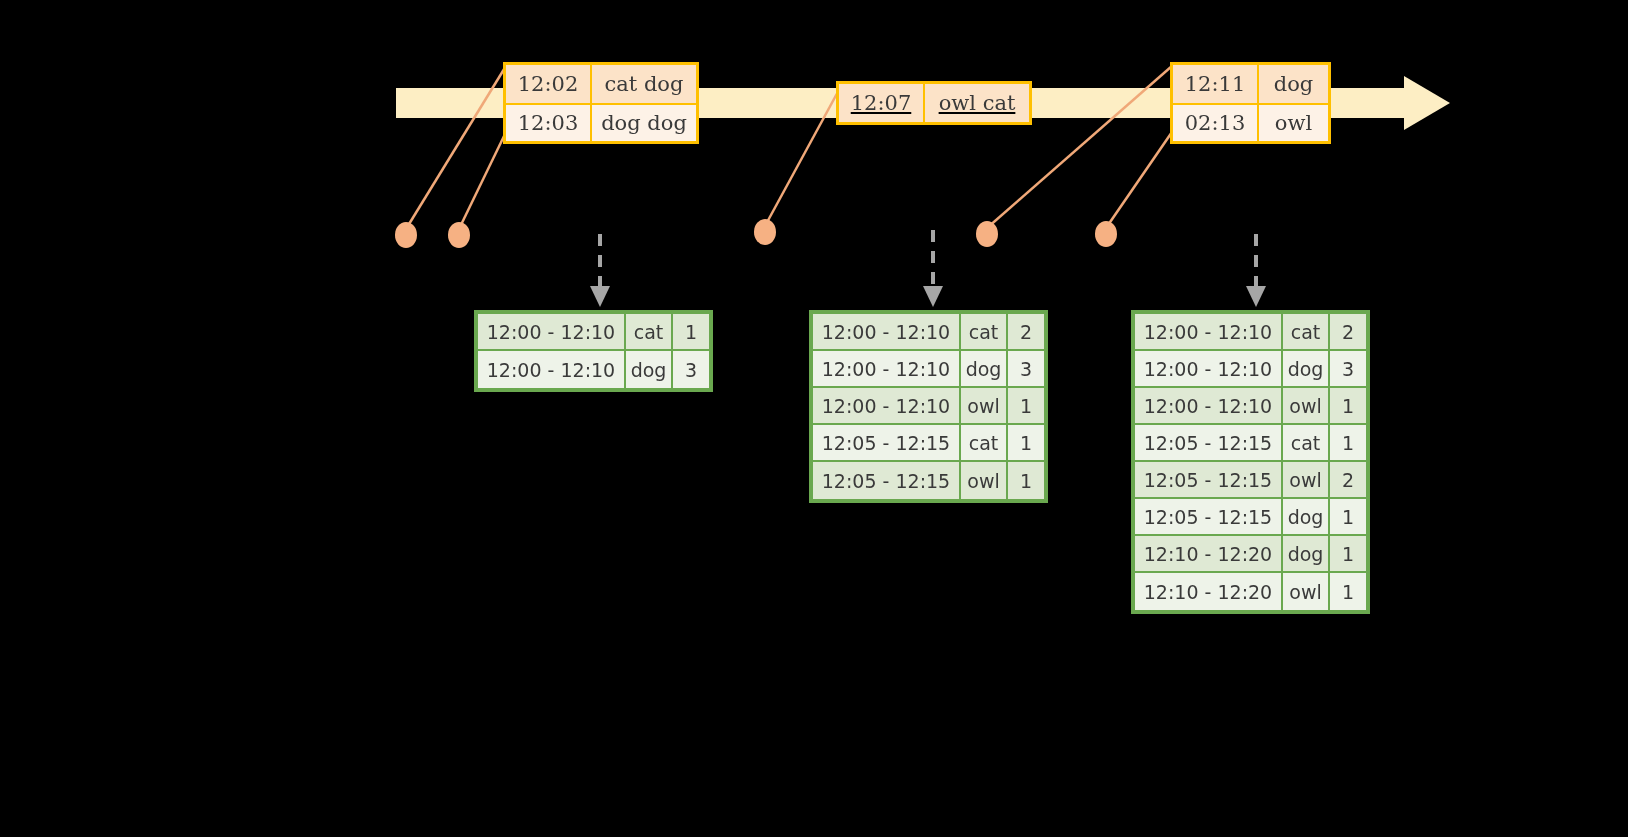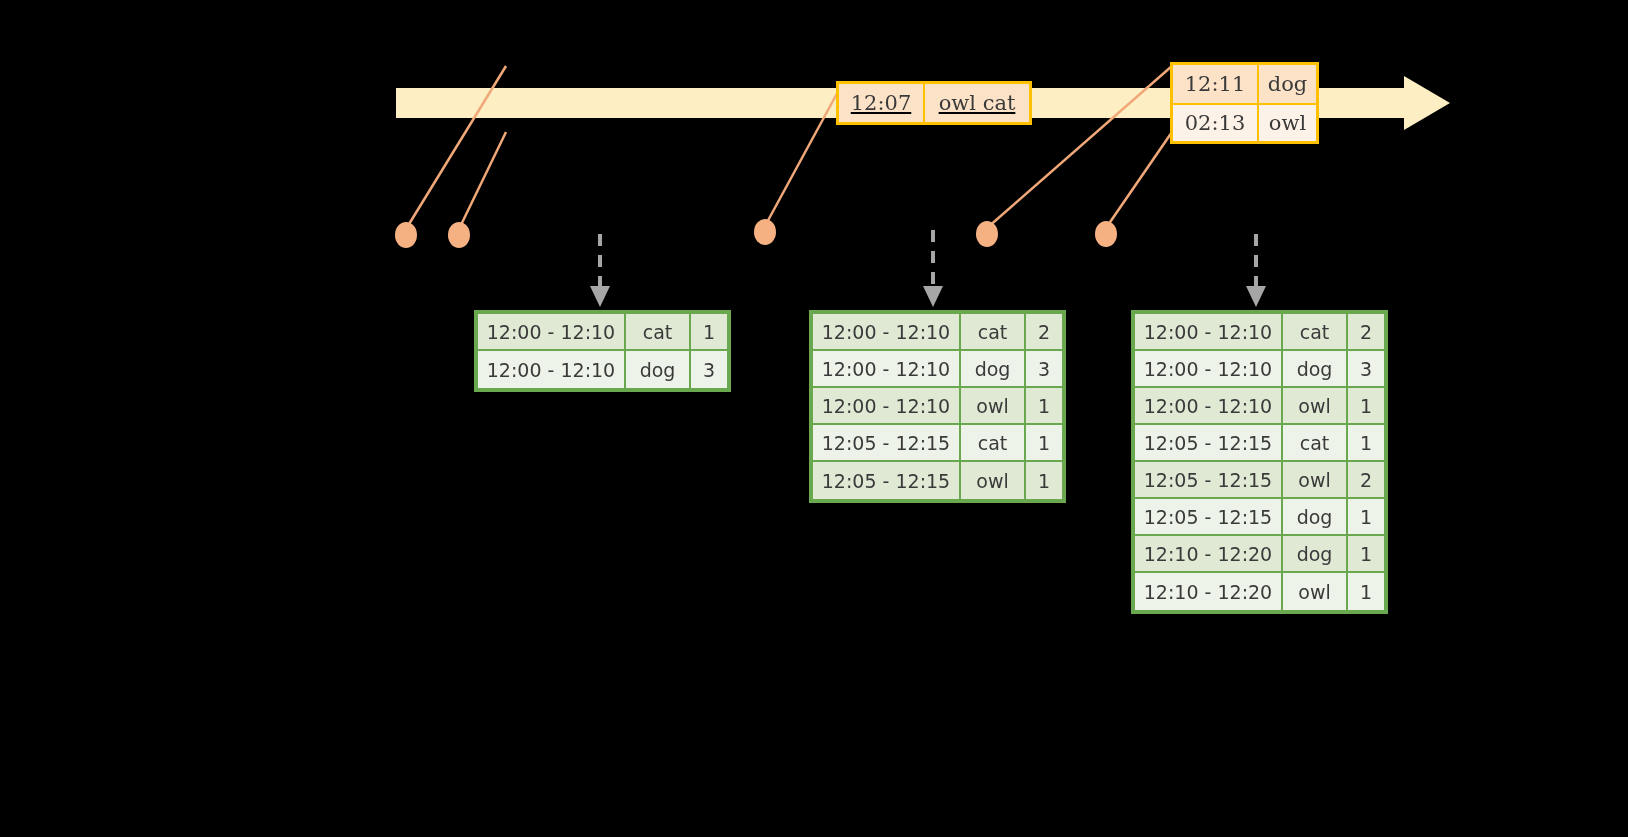--- a/index.html
+++ b/index.html
@@ -58,21 +58,21 @@
     font-family: "DejaVu Serif", serif;
     white-space: nowrap;
   }
   .evt-time { width: 86px; border-right: 2px solid #ffc000; }
   .evt-val  { flex: 1; }
 
   #evt-a { left: 503px; top: 62px; width: 196px; }
   #evt-a .evt-val { width: 110px; }
   #evt-b { left: 836px; top: 81px; width: 196px; text-decoration: underline; }
   #evt-b .evt-val { width: 110px; }
-  #evt-c { left: 1170px; top: 62px; width: 149px; }
+  #evt-c { left: 1170px; top: 62px; width: 161px; }
   #evt-c .evt-val { width: 87px; }
 
   
   #connectors {
     position: absolute;
     left: 0; top: 0;
     width: 1628px; height: 837px;
     pointer-events: none;
     z-index: 3;
   }
@@ -100,21 +100,21 @@
     align-items: center;
     justify-content: center;
     font-size: 19px;
     color: #3a3a3a;
     font-family: "DejaVu Sans", sans-serif;
     white-space: nowrap;
     border-right: 2px solid #6aa84f;
   }
   .res-cell:last-child { border-right: none; }
   .c-window { width: 148px; }
-  .c-word   { width: 65px; }
+  .c-word   { width: 47px; }
   .c-count  { width: 36px; }
 
   #tbl-1 { left: 474px; top: 310px; }
   #tbl-2 { left: 809px; top: 310px; }
   #tbl-3 { left: 1131px; top: 310px; }
 </style>
 </head>
 <body>
 
 <div id="stage">
@@ -142,20 +142,30 @@
       <line x1="933" y1="230" x2="933" y2="288"></line>
       <line x1="1256" y1="234" x2="1256" y2="288"></line>
     </g>
     <g fill="#a6a6a6">
       <polygon points="590,286 610,286 600,307"></polygon>
       <polygon points="923,286 943,286 933,307"></polygon>
       <polygon points="1246,286 1266,286 1256,307"></polygon>
     </g>
   </svg>
 
+  <div class="evt-box" id="evt-a">
+    <div class="evt-row shade">
+      <div class="evt-cell evt-time">12:02</div>
+      <div class="evt-cell evt-val">cat dog</div>
+    </div>
+    <div class="evt-row light">
+      <div class="evt-cell evt-time">12:03</div>
+      <div class="evt-cell evt-val">dog dog</div>
+    </div>
+  </div>
 
   <div class="evt-box" id="evt-b">
     <div class="evt-row shade">
       <div class="evt-cell evt-time">12:07</div>
       <div class="evt-cell evt-val">owl cat</div>
     </div>
   </div>
 
   <div class="evt-box" id="evt-c">
     <div class="evt-row shade">

